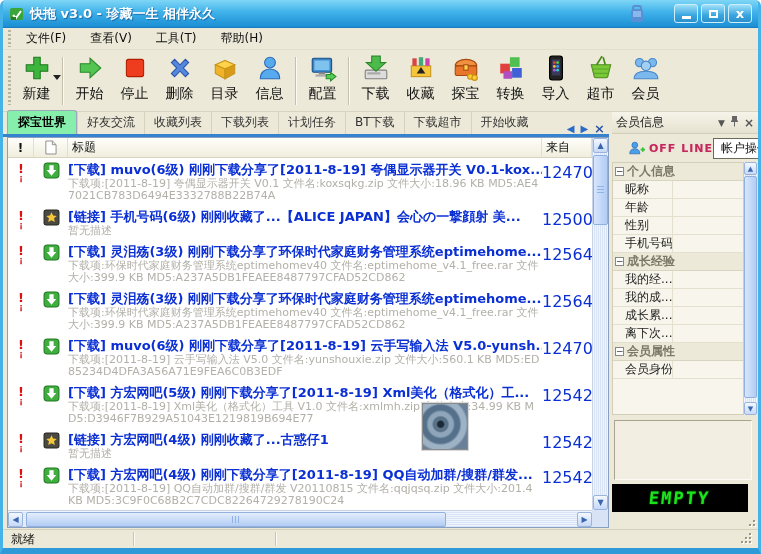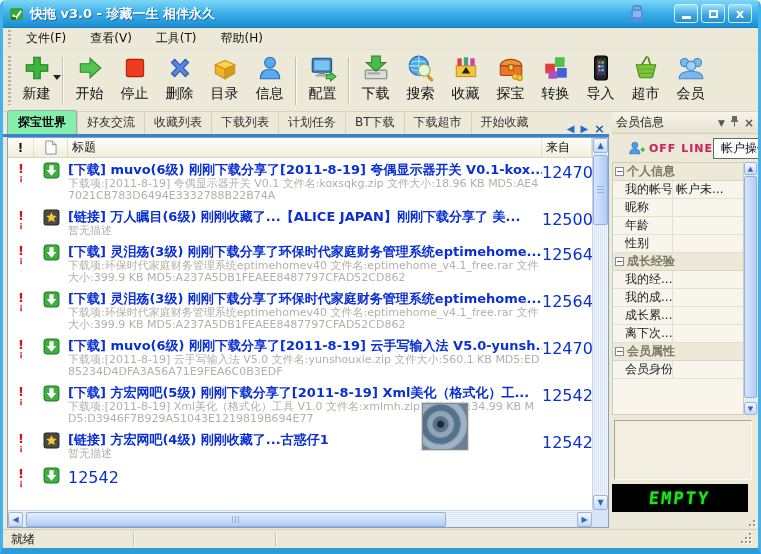--- a/index.html
+++ b/index.html
@@ -245,31 +245,20 @@
             <rect x="3" y="15" width="20" height="8" rx="1" fill="#dcdcdc" stroke="#808080"></rect>
             <rect x="5" y="17" width="12" height="2" fill="#a8a8a8"></rect>
             <path d="M9 2h8v6h5l-9 8-9-8h5z" fill="#4cbb4c" stroke="#2a8a2a"></path>
           </svg>
         </div>
         <div class="tb-label">下载</div>
       </div>
       <div class="tb-btn">
         <div class="ticon">
           <svg viewBox="0 0 26 26">
-            <circle cx="11" cy="11" r="9" fill="#4aa6e8" stroke="#2a6ab8"></circle>
-            <path d="M4 8c3-2 11-2 14 0M4 14c3 2 11 2 14 0M11 2v18M2 11h18" stroke="#bfe4fa" fill="none"></path>
-            <circle cx="16" cy="15" r="5.5" fill="#e8f6d8" stroke="#88aa66"></circle>
-            <rect x="20" y="19" width="7" height="3" rx="1.5" transform="rotate(45 20 19)" fill="#cc9922"></rect>
-          </svg>
-        </div>
-        <div class="tb-label">搜索</div>
-      </div>
-      <div class="tb-btn">
-        <div class="ticon">
-          <svg viewBox="0 0 26 26">
             <rect x="4" y="11" width="18" height="10" fill="#f5c53a" stroke="#c8951a"></rect>
             <path d="M13 12l-4 6h8z" fill="#222"></path>
             <rect x="5" y="4" width="4" height="7" fill="#d84444"></rect>
             <rect x="11" y="3" width="4" height="8" fill="#44a878"></rect>
             <rect x="17" y="4" width="4" height="7" fill="#cc44aa"></rect>
           </svg>
         </div>
         <div class="tb-label">收藏</div>
       </div>
       <div class="tb-btn">
@@ -380,21 +369,21 @@
         </div>
         <div class="lrow">
           <div class="c-pri">!<small>¡</small></div>
           <div class="c-ico">
             <svg viewBox="0 0 16 16">
               <rect x="1" y="1" width="14" height="14" rx="2" fill="#4a4a42" stroke="#26261e"></rect>
               <path d="M8 3l1.5 3.1 3.4.4-2.5 2.3.7 3.4L8 10.6l-3.1 1.6.7-3.4L3.1 6.5l3.4-.4z" fill="#f5c53a"></path>
             </svg>
           </div>
           <div class="c-body">
-            <div class="ltitle">[链接] 万人瞩目(6级) 刚刚收藏了...【ALICE JAPAN】刚刚下载分享了 美...</div>
+            <div class="ltitle">[链接] 手机号码(6级) 刚刚收藏了...【ALICE JAPAN】会心の一撃顔射 美...</div>
             <div class="ldesc">暂无描述</div>
           </div>
           <div class="c-from">12500</div>
         </div>
         <div class="lrow">
           <div class="c-pri">!<small>¡</small></div>
           <div class="c-ico">
             <svg viewBox="0 0 16 16">
               <rect x="1" y="1" width="14" height="14" rx="3" fill="#3fae3f" stroke="#217a21"></rect>
               <path d="M8 13L3.5 7.5H6V3h4v4.5h2.5z" fill="#fff"></path>
@@ -462,20 +451,24 @@
           </div>
           <div class="c-from">12542</div>
         </div>
         <div class="lrow">
           <div class="c-pri">!<small>¡</small></div>
           <div class="c-ico">
             <svg viewBox="0 0 16 16">
               <rect x="1" y="1" width="14" height="14" rx="3" fill="#3fae3f" stroke="#217a21"></rect>
               <path d="M8 13L3.5 7.5H6V3h4v4.5h2.5z" fill="#fff"></path>
             </svg>
+          </div>
+          <div class="c-body">
+            <div class="ltitle">[下载] 方宏网吧(4级) 刚刚下载分享了[2011-8-19] QQ自动加群/搜群/群发...</div>
+            <div class="ldesc">下载项:[2011-8-19] QQ自动加群/搜群/群发 V20110815 文件名:qqjqsq.zip 文件大小:201.4 KB MD5:3C9F0C68B2C7CDC82264729278190C24</div>
           </div>
           <div class="c-from">12542</div>
         </div>
       </div>
     <div class="vscroll">
       <div class="sb-btn sb-up">▲</div>
       <div class="sb-thumb" style="top:17px;height:70px;">
           <span class="thumb-grip"></span>
         </div>
       <div class="sb-btn sb-down">▼</div>
@@ -512,33 +505,33 @@
       </svg>
       <span class="offline-text">OFF LINE</span>
       <button class="acct-btn">帐户操作</button>
     </div>
     <div class="pgrid">
         <div class="grow group">
           <span class="collapse-box">−</span>
           <span class="glabel">个人信息</span>
         </div>
         <div class="grow item">
-          <span class="gl">我的帐号</span>
-          <span class="gv">帐户未...</span>
-        </div>
-        <div class="grow item">
           <span class="gl">昵称</span>
           <span class="gv"></span>
         </div>
         <div class="grow item">
           <span class="gl">年龄</span>
           <span class="gv"></span>
         </div>
         <div class="grow item">
           <span class="gl">性别</span>
+          <span class="gv"></span>
+        </div>
+        <div class="grow item">
+          <span class="gl">手机号码</span>
           <span class="gv"></span>
         </div>
         <div class="grow group">
           <span class="collapse-box">−</span>
           <span class="glabel">成长经验</span>
         </div>
         <div class="grow item">
           <span class="gl">我的经...</span>
           <span class="gv"></span>
         </div>

